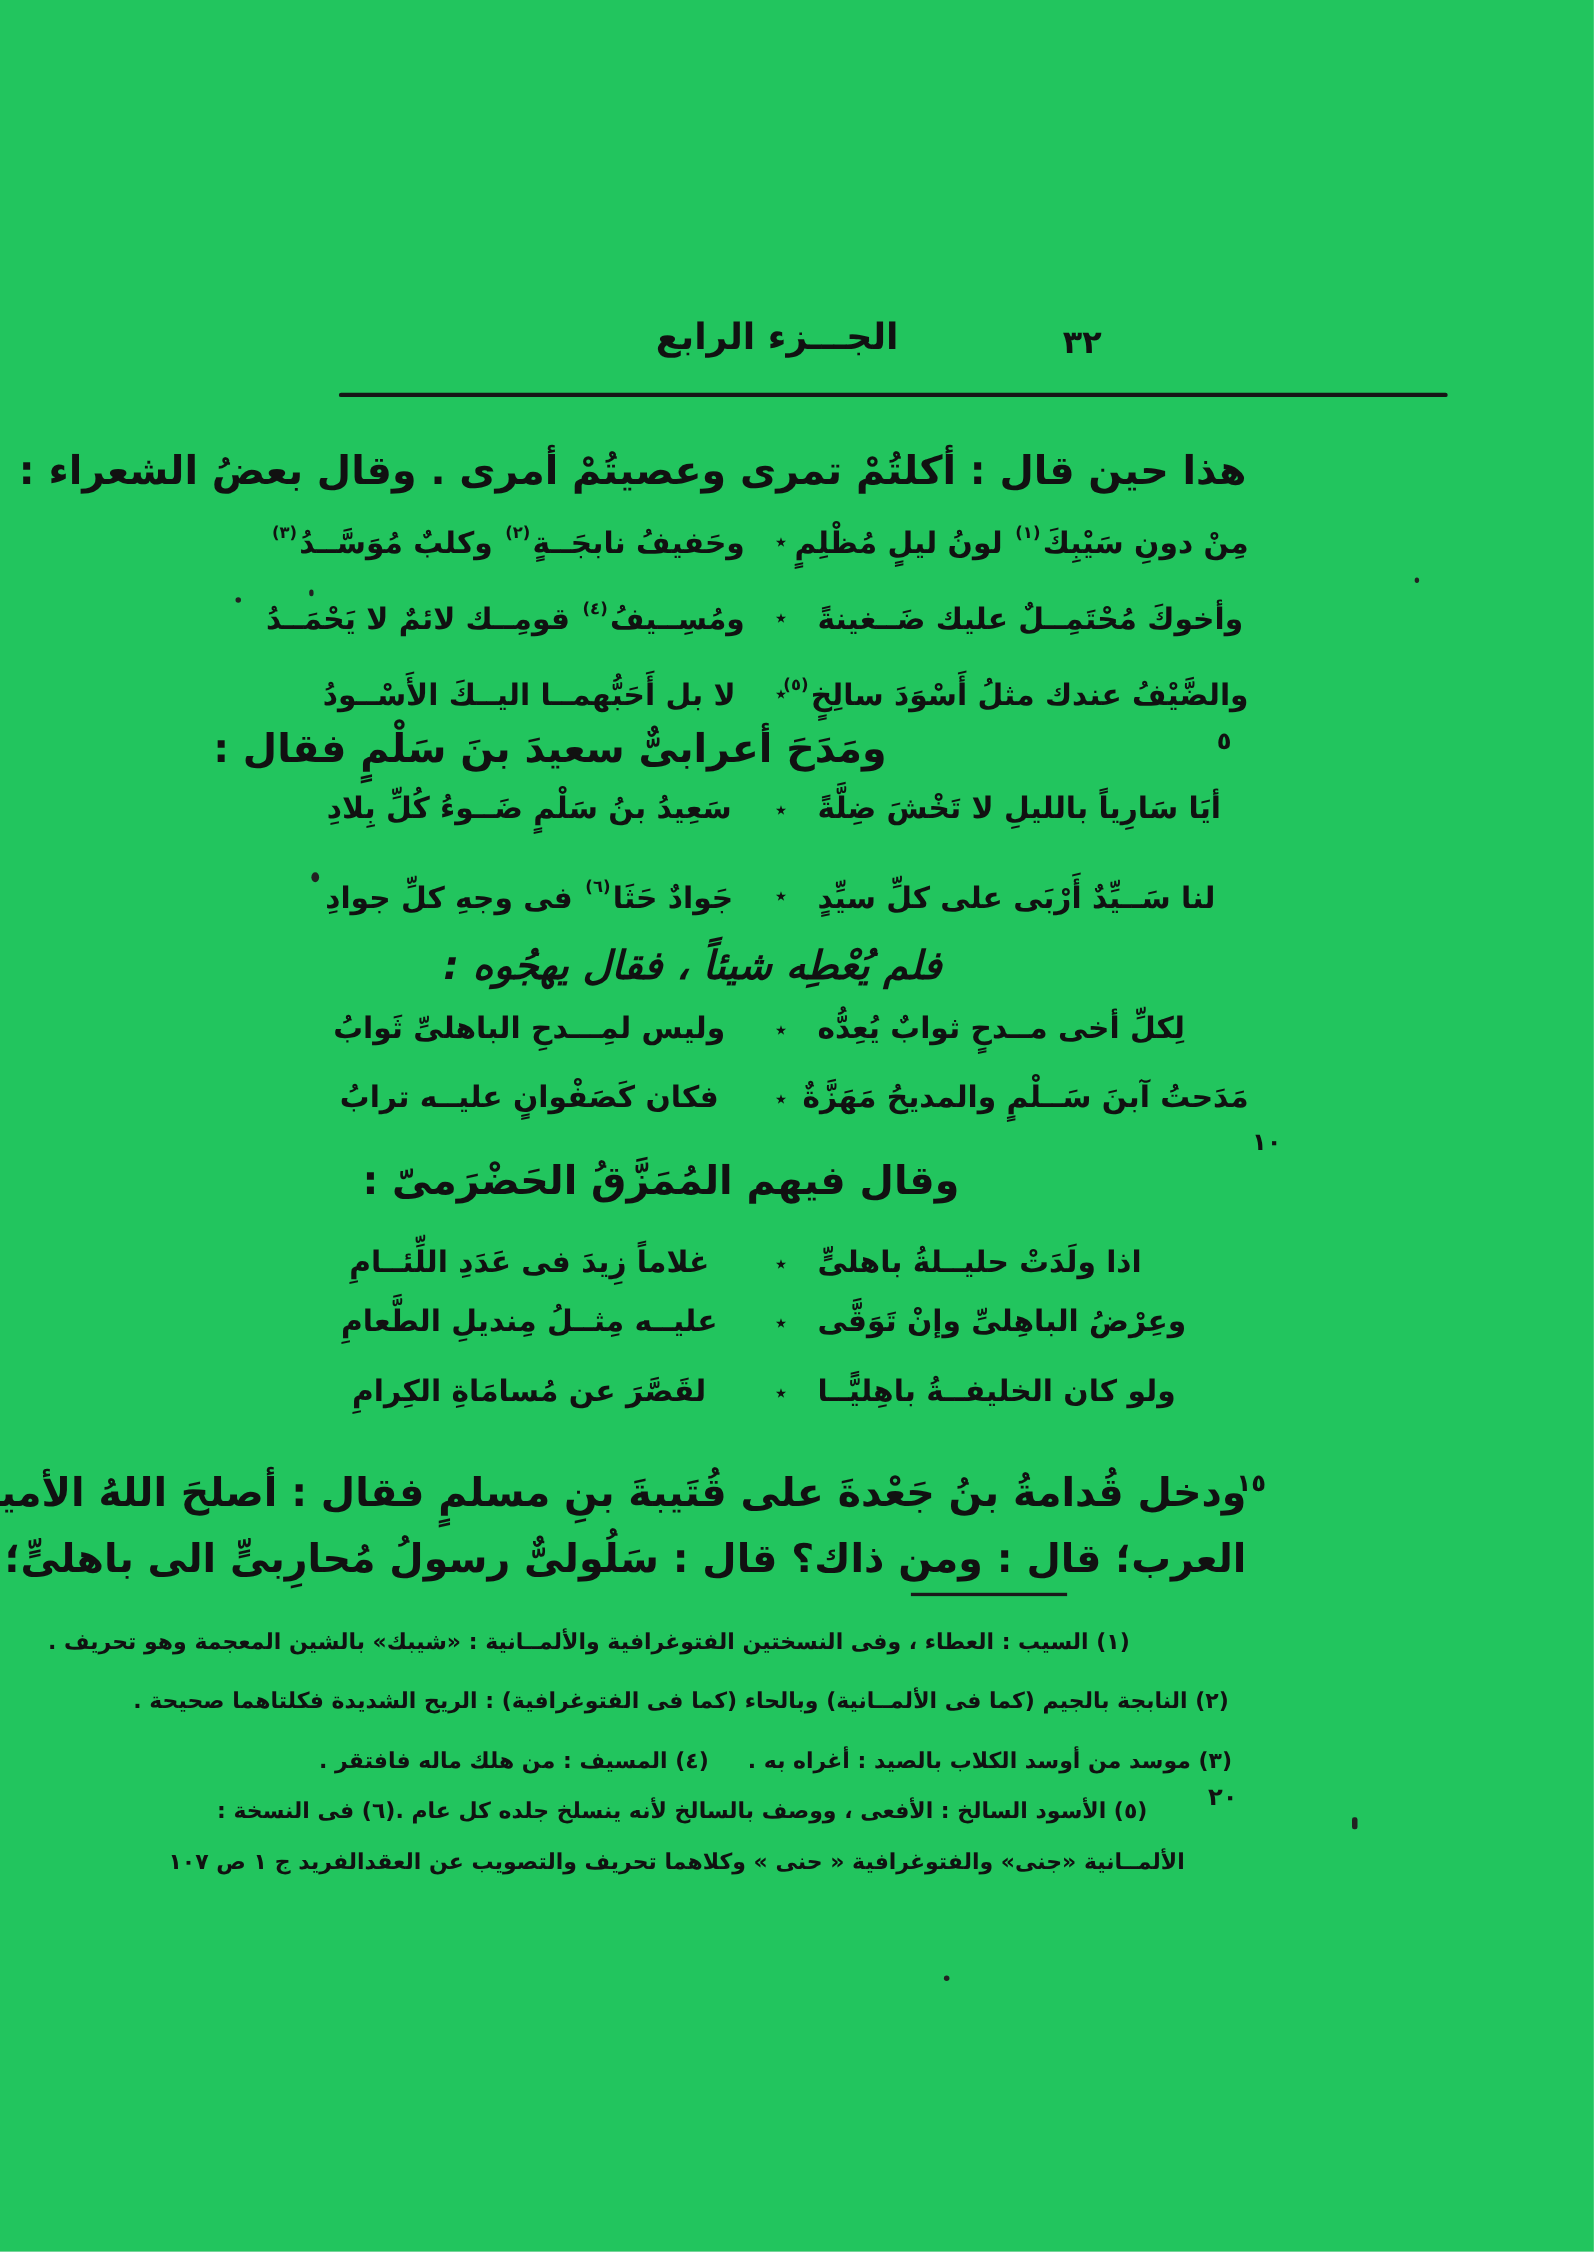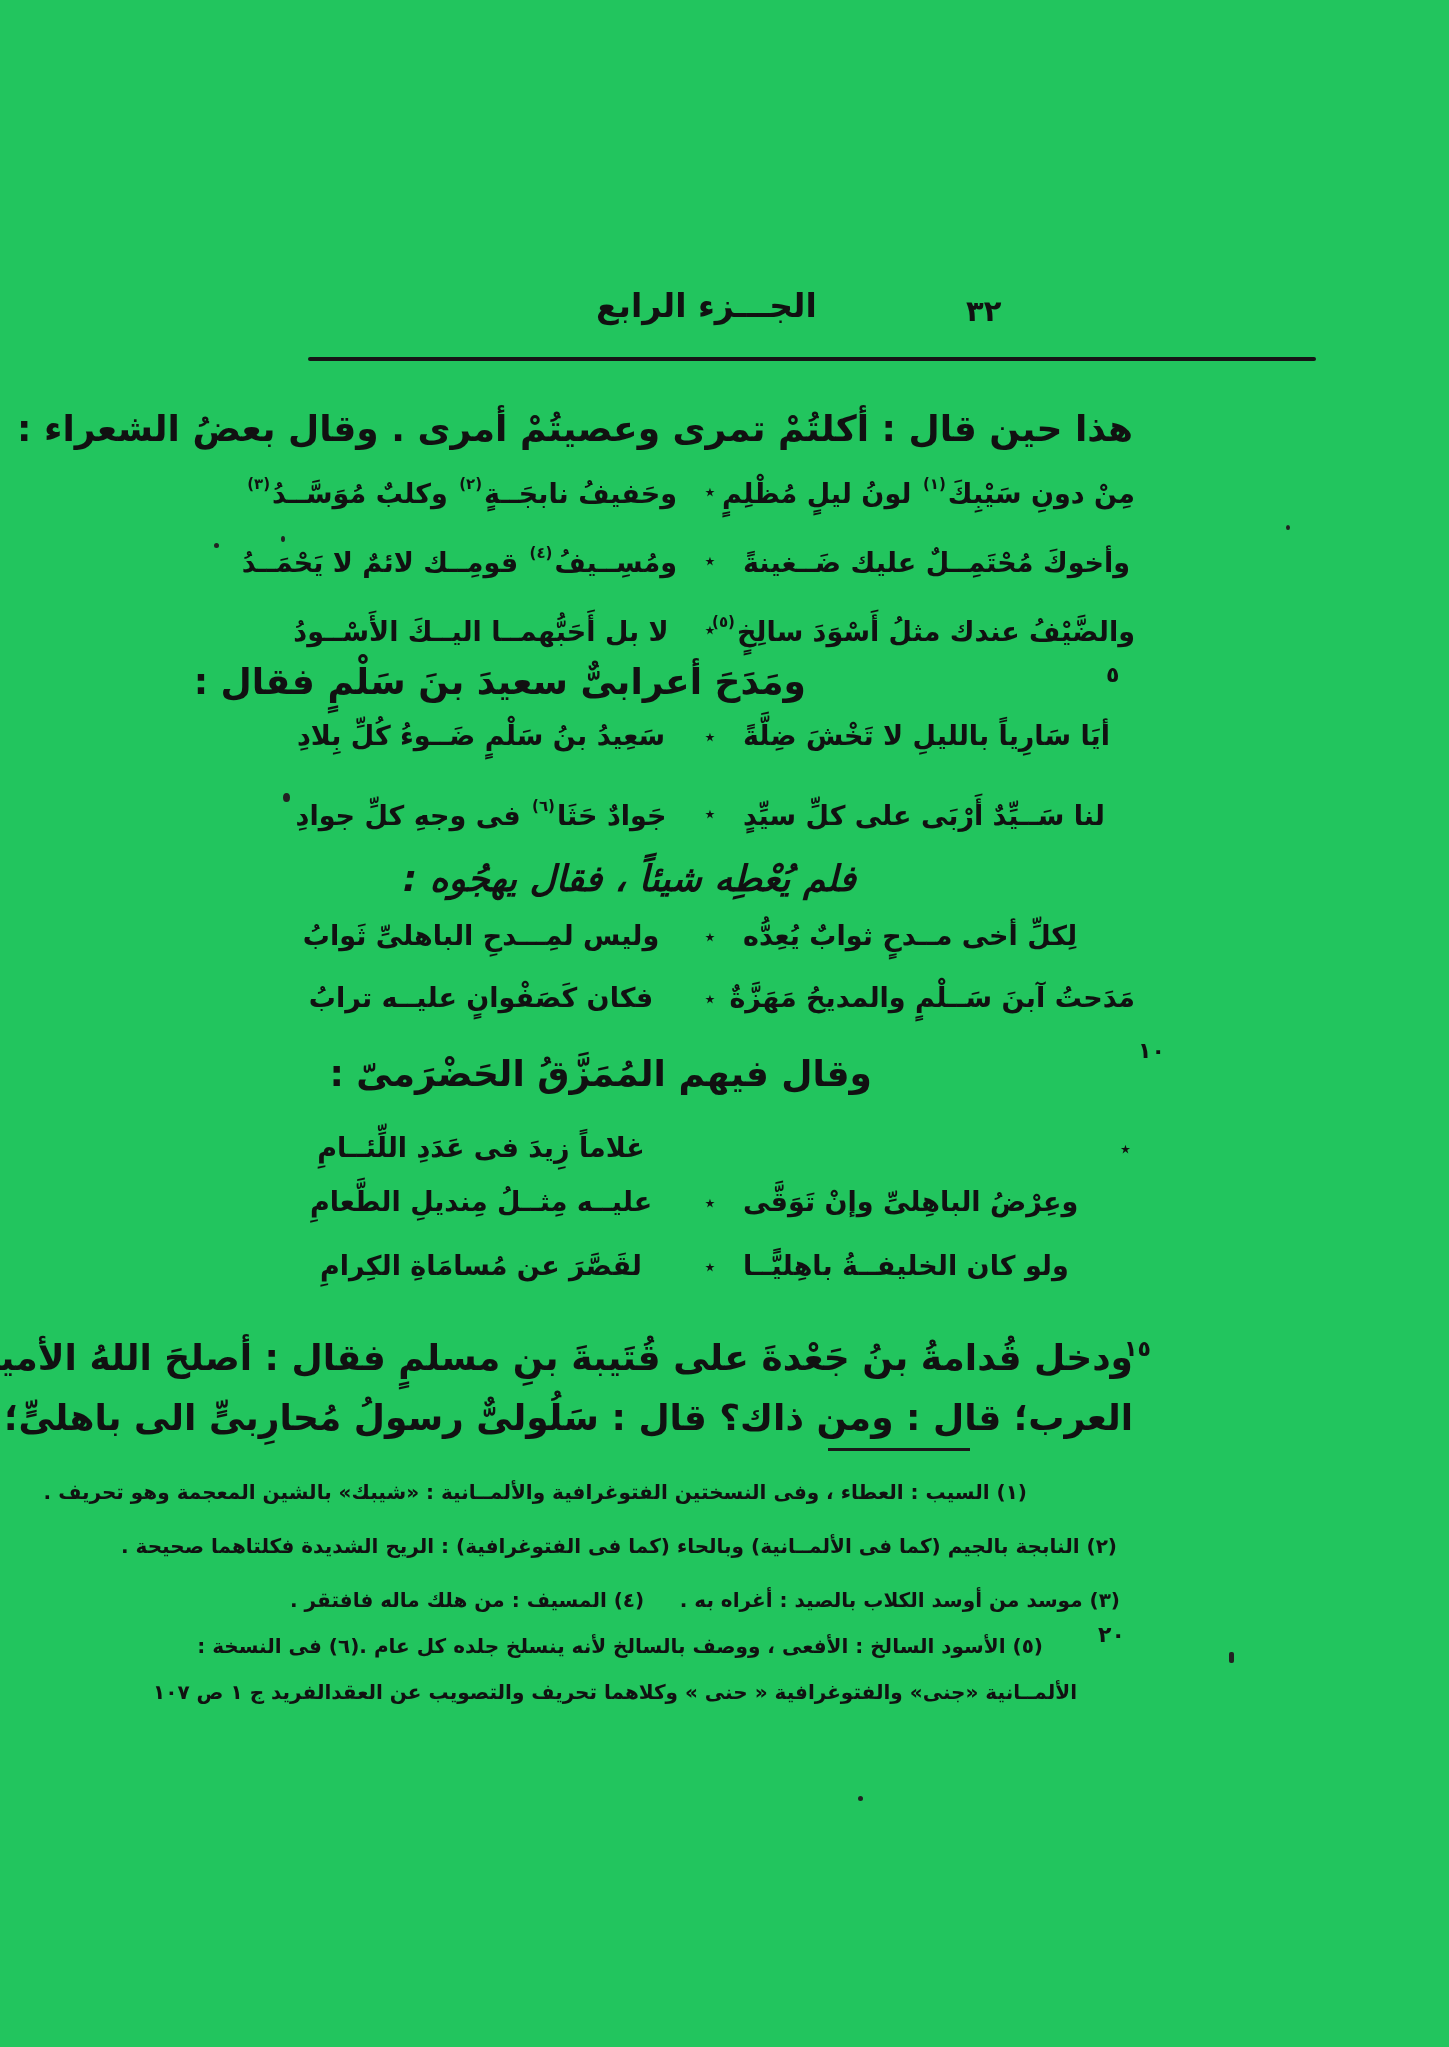--- a/index.html
+++ b/index.html
@@ -45,21 +45,21 @@
   .row-c7{top:972px;}
   .row-t3{top:1048px;right:577px;}
   .row-c8{top:1122px;}
   .row-c9{top:1176px;}
   .row-c10{top:1240px;}
   .row-pr1{top:1332px;right:316px;}
   .row-pr2{top:1392px;right:316px;}
   
   .mnum{font-size:22px;font-weight:700;}
   .mnum-5{top:662px;left:1106px;}
-  .mnum-10{top:1026px;left:1138px;margin-top:12px;}
+  .mnum-10{top:1026px;left:1138px;}
   .mnum-15{top:1336px;left:1124px;}
   .mnum-20{top:1622px;left:1098px;}
   
   .fn-sep{top:1448px;left:828px;width:142px;height:3px;background:#1a1a1a;}
   .row-fn1{top:1472px;right:422px;}
   .row-fn2{top:1526px;right:332px;}
   .row-fn3{top:1580px;left:290px;right:329px;display:flex;justify-content:space-between;direction:rtl;white-space:nowrap;}
   .row-fn4{top:1626px;left:250px;right:406px;display:flex;justify-content:space-between;direction:rtl;white-space:nowrap;}
   .row-fn5{top:1672px;right:372px;}
   
@@ -124,20 +124,21 @@
 
   <div class="couplet row-c7">
     <span class="hem hem-r">مَدَحتُ آبنَ سَــلْمٍ والمديحُ مَهَزَّةٌ</span>
     <span class="star">٭</span>
     <span class="hem hem-l">فكان كَصَفْوانٍ عليــه ترابُ</span>
   </div>
 
   <div class="abs line row-t3">وقال فيهم المُمَزَّقُ الحَضْرَمىّ :</div>
 
   <div class="couplet row-c8">
+    <span class="hem hem-r">اذا ولَدَتْ حليــلةُ باهلىٍّ</span>
     <span class="star">٭</span>
     <span class="hem hem-l">غلاماً زِيدَ فى عَدَدِ اللِّئــامِ</span>
   </div>
 
   <div class="couplet row-c9">
     <span class="hem hem-r">وعِرْضُ الباهِلىِّ وإنْ تَوَقَّى</span>
     <span class="star">٭</span>
     <span class="hem hem-l">عليــه مِثــلُ مِنديلِ الطَّعامِ</span>
   </div>
 

